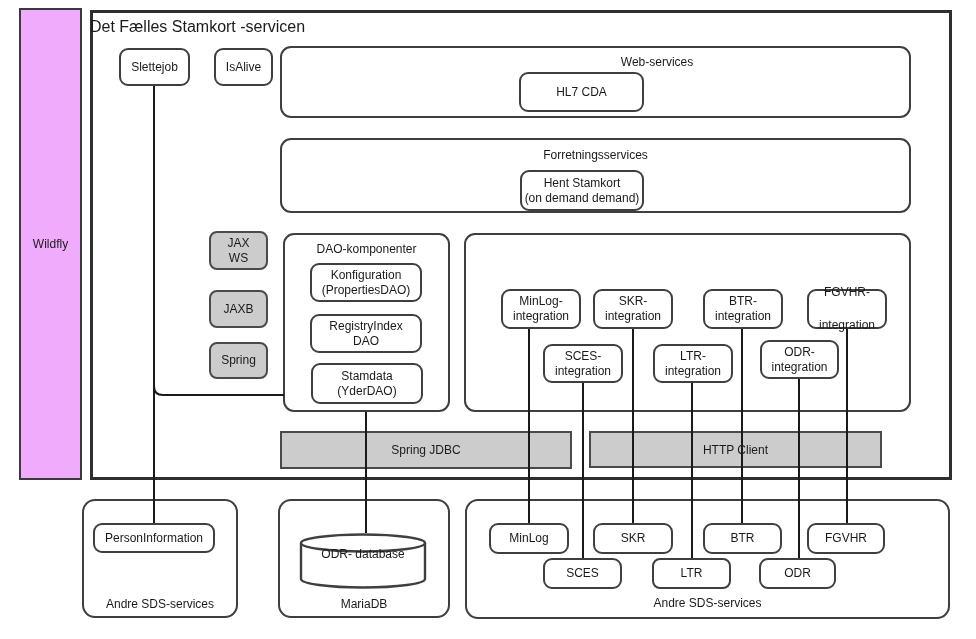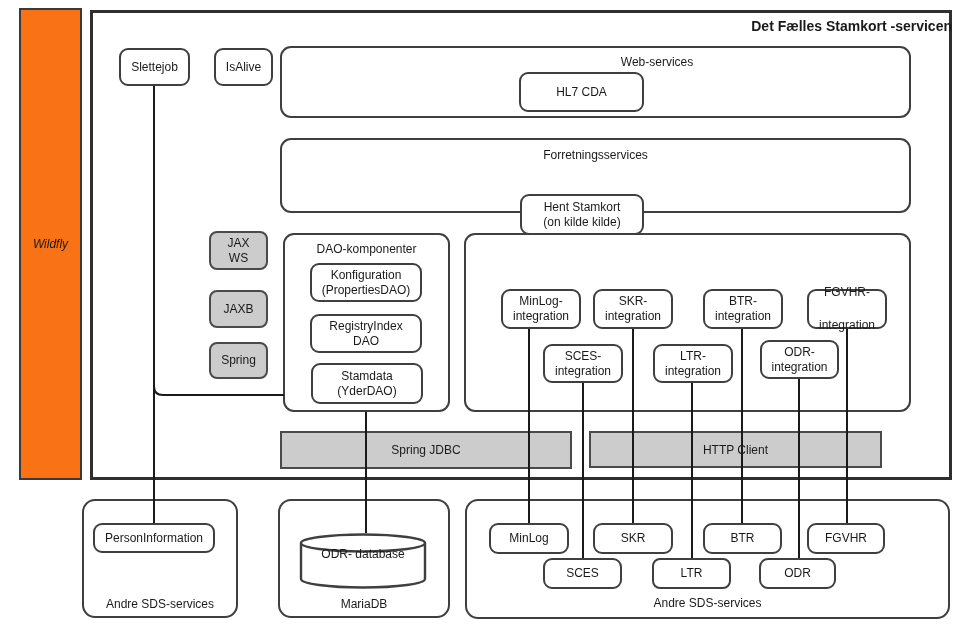--- a/index.html
+++ b/index.html
@@ -17,23 +17,23 @@
         text-align:center;line-height:1.25;z-index:3;}
   
   .frame{position:absolute;box-sizing:border-box;background:#ffffff;border:2px solid #3f3f3f;
          border-radius:11px;z-index:1;}
   .frame-label{position:absolute;text-align:center;z-index:2;line-height:1.2;}
   
   .bar{position:absolute;box-sizing:border-box;background:#cccccc;border:2px solid #4a4a4a;
        display:flex;align-items:center;justify-content:center;z-index:3;}
   
   .mainframe{position:absolute;box-sizing:border-box;background:#ffffff;border:3px solid #2f2f2f;z-index:0;}
-  .title{position:absolute;text-align:right;font-weight:bold;font-size:14px;z-index:2;}
-  .wildfly{position:absolute;box-sizing:border-box;background:#f97316;border:2px solid #3a3a3a;
-           display:flex;align-items:center;justify-content:center;z-index:0;font-style:italic;}
+  .title{position:absolute;text-align:left;font-weight:normal;font-size:16px;z-index:2;}
+  .wildfly{position:absolute;box-sizing:border-box;background:#f0abfc;border:2px solid #3a3a3a;
+           display:flex;align-items:center;justify-content:center;z-index:0;}
   #connectors{position:absolute;left:0;top:0;width:976px;height:639px;z-index:4;pointer-events:none;}
   #connectors path{stroke:#1a1a1a;stroke-width:2;fill:none;}
   .cyl{position:absolute;z-index:3;}
   .cyl .cyl-text{position:absolute;left:0;right:0;top:14px;text-align:center;line-height:1.3;}
 </style>
 </head>
 <body>
 
 <div class="stage">
 
@@ -52,23 +52,23 @@
   </div>
 
   <div class="frame" style="left:280px;top:46px;width:631px;height:72px;"></div>
   <div class="frame-label" style="left:277px;top:55px;width:760px;">Web-services</div>
   <div class="node" style="left:519px;top:72px;width:125px;height:40px;">
     <span>HL7 CDA</span>
   </div>
 
   <div class="frame" style="left:280px;top:138px;width:631px;height:75px;"></div>
   <div class="frame-label" style="left:280px;top:148px;width:631px;">Forretningsservices</div>
-  <div class="node" style="left:520px;top:170px;width:124px;height:41px;margin-top:24px;">
+  <div class="node" style="left:520px;top:170px;width:124px;height:41px;">
     <span>Hent Stamkort</span>
-    <span>(on kilde kilde)</span>
+    <span>(on demand demand)</span>
   </div>
 
   <div class="graynode" style="left:209px;top:231px;width:59px;height:39px;">
     <span>JAX</span>
     <span>WS</span>
   </div>
   <div class="graynode" style="left:209px;top:290px;width:59px;height:38px;">
     <span>JAXB</span>
   </div>
   <div class="graynode" style="left:209px;top:342px;width:59px;height:37px;">

